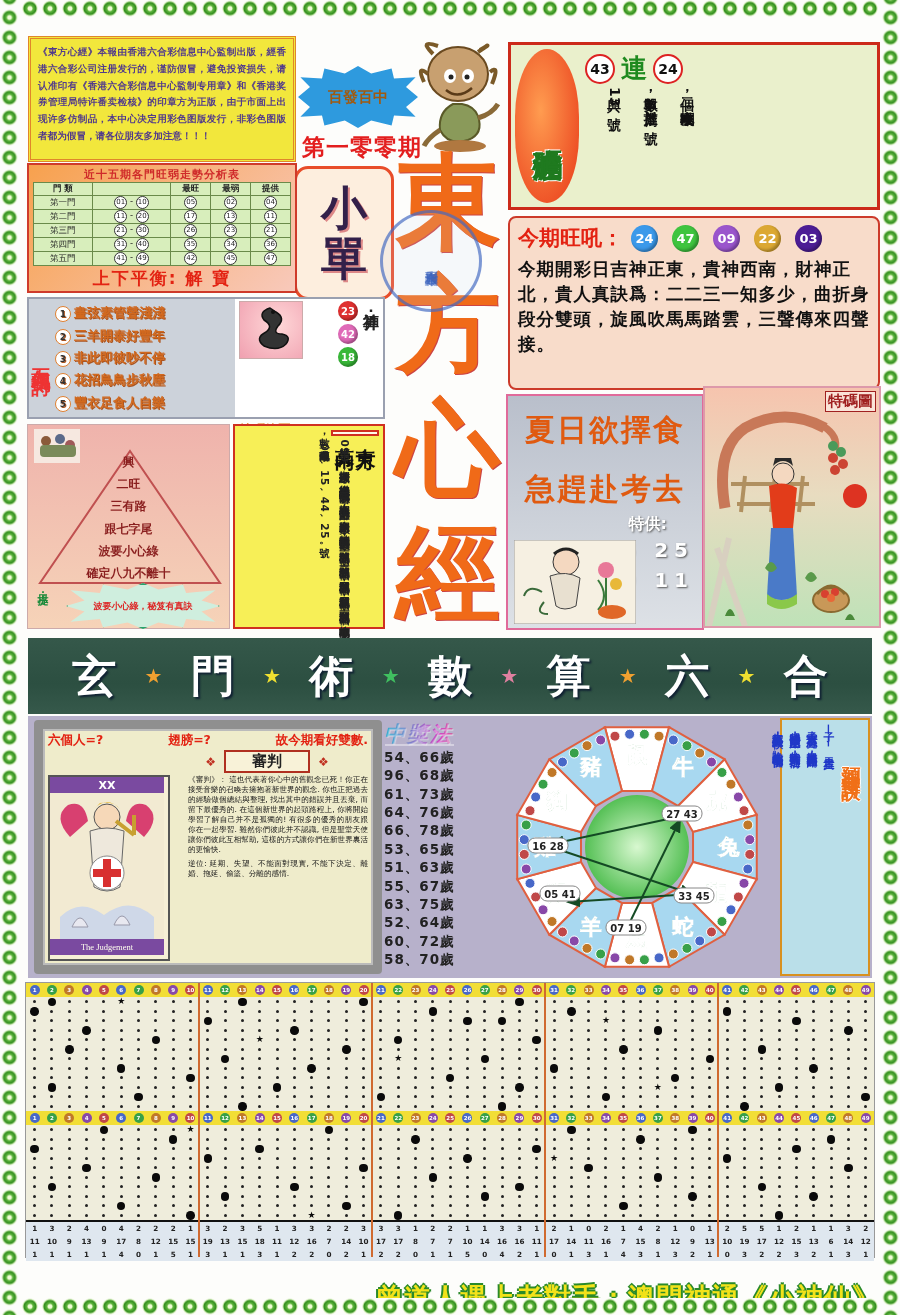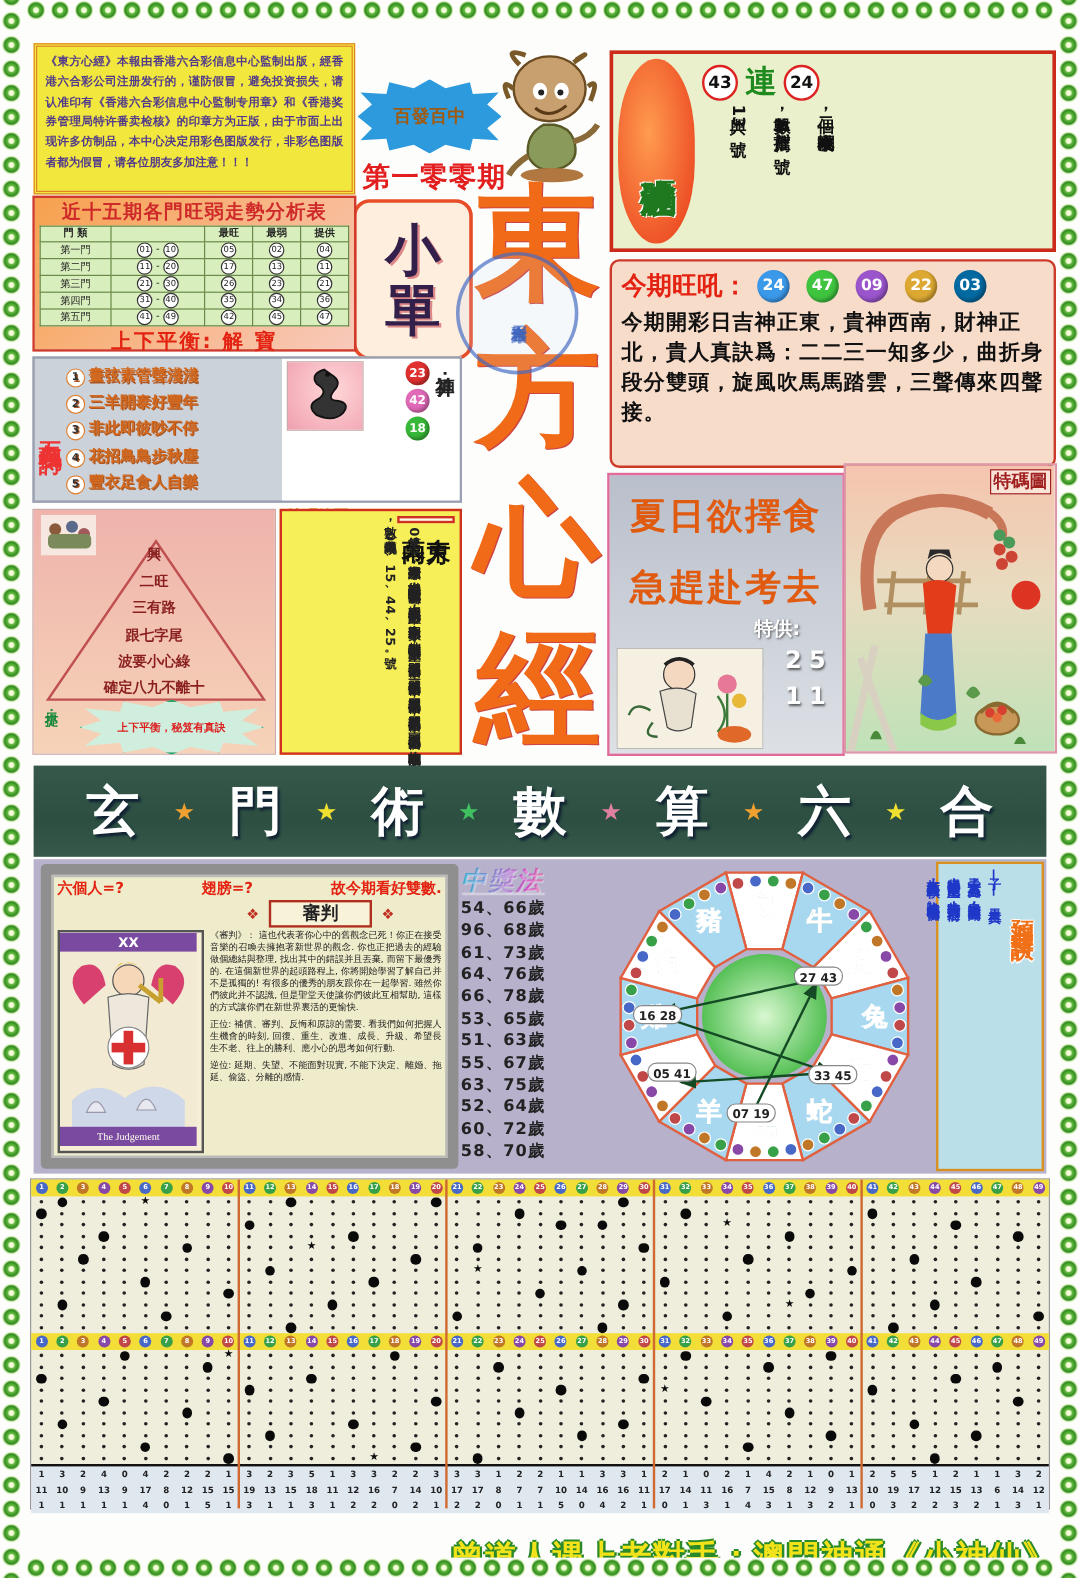--- a/index.html
+++ b/index.html
@@ -21,21 +21,21 @@
     display:flex;flex-direction:column;align-items:center;justify-content:center;gap:2px;}
   .xiaodan span{font-size:46px;font-weight:bold;color:#33204a;text-shadow:2px 2px 0 #d88;line-height:1.05;}
   .main-title{left:388px;top:148px;width:120px;height:478px;display:flex;flex-direction:column;align-items:center;justify-content:space-between;}
   .main-title span{color:#f06a18;font-weight:bold;font-size:104px;line-height:1.04;text-shadow:1px 1px 0 #c44;}
   .stamp{left:380px;top:210px;width:96px;height:96px;border:3px solid rgba(60,100,190,.65);border-radius:50%;
     color:rgba(60,100,190,.6);display:flex;align-items:center;justify-content:center;font-size:13px;font-weight:bold;
     writing-mode:vertical-rl;z-index:5;background:rgba(200,220,250,.15);}
   
   .analysis{left:27px;top:163px;width:270px;height:130px;background:linear-gradient(135deg,#f7a14e,#f8c9bb);
     border:2px solid #cf3a2a;box-sizing:border-box;padding:2px 4px;}
-  .analysis h3{margin:0;font-size:16px;color:#cf2a2a;text-align:center;letter-spacing:1px;}
+  .analysis h3{margin:0;font-size:11px;color:#cf2a2a;text-align:center;letter-spacing:1px;}
   .an-table{width:100%;border-collapse:collapse;background:#d8eebc;font-size:8.5px;}
   .an-table td,.an-table th{border:1px solid #6a8a4a;text-align:center;padding:0;height:12px;color:#222;}
   .circ-num{display:inline-block;width:11px;height:11px;border:1px solid #333;border-radius:50%;font-size:7px;line-height:11px;background:#fff;}
   .must-hit{font-size:17px;color:#e32212;font-weight:bold;text-align:center;letter-spacing:2px;margin-top:1px;}
   
   .poem5{left:27px;top:297px;width:358px;height:122px;background:#ccd2da;border:2px solid #9aa0b0;box-sizing:border-box;display:flex;}
   .poem5-title{writing-mode:vertical-rl;font-size:19px;font-weight:bold;color:#e33;width:26px;display:flex;align-items:center;justify-content:center;letter-spacing:2px;}
   .poem5-lines{width:180px;padding:3px 0;display:flex;flex-direction:column;justify-content:space-around;}
   .poem5-lines div{font-size:13px;font-weight:bold;color:#d2691e;white-space:nowrap;text-shadow:1px 1px 0 #a52;}
   .poem5-lines .n{display:inline-block;width:14px;height:14px;border:1px solid #e08030;border-radius:50%;font-size:9px;line-height:14px;text-align:center;color:#333;background:#fff;margin-right:3px;}
@@ -90,21 +90,21 @@
   .banner{left:28px;top:638px;width:844px;height:76px;background:linear-gradient(180deg,#35584a,#2c4f41 60%,#36594b);display:flex;align-items:center;justify-content:space-around;padding:0 30px;box-sizing:border-box;}
   .banner span.ch{color:#fff;font-size:44px;font-weight:bold;text-shadow:2px 2px 2px #123;}
   .deco-star{font-size:20px;}
   
   .mid{left:28px;top:716px;width:844px;height:262px;background:#b7b1cb;}
   .tarot-frame{position:absolute;left:6px;top:4px;width:348px;height:254px;background:#efeccb;border:9px solid #8f8f8f;box-sizing:border-box;border-radius:4px;box-shadow:inset 0 0 0 2px #bbb;padding:3px 5px;overflow:hidden;}
   .tarot-head{display:flex;justify-content:space-between;color:#e32212;font-weight:bold;font-size:12.5px;}
   .shenpan-bar{display:flex;align-items:center;justify-content:center;gap:8px;margin:1px 0 2px 118px;}
   .shenpan-box{border:2px solid #b03020;padding:0 26px;font-size:15px;font-weight:bold;color:#222;background:#f8f2d8;}
   .diamond{color:#c03020;font-size:12px;}
-  .tarot-body{display:flex;gap:5px;}
+  .tarot-body{display:flex;gap:18px;}
   .tarot-card{width:118px;height:182px;flex:none;background:#f6efd6;border:2px solid #555;position:relative;overflow:hidden;}
   .tarot-text{flex:1;font-size:7.6px;color:#1a1a1a;line-height:1.32;text-align:justify;}
   .tarot-text p{margin:0 0 4px 0;}
   
   .ages{position:absolute;left:356px;top:4px;width:112px;height:254px;overflow:hidden;}
   .ages-title{font-size:21px;font-weight:bold;font-style:italic;letter-spacing:2px;
     background:linear-gradient(90deg,#2ab0d0,#d040c0,#c8d030);-webkit-background-clip:text;background-clip:text;color:transparent;text-shadow:1px 1px 1px rgba(255,255,255,.4);text-decoration:underline;}
   .ages-list div{font-size:13.5px;font-weight:bold;color:#222;line-height:1.36;letter-spacing:1px;}
   
   .wheel-wrap{position:absolute;left:468px;top:2px;width:282px;height:258px;}
@@ -264,21 +264,21 @@
   <div class="tri-lines" id="triLines">
       <div>興</div>
       <div>二旺</div>
       <div>三有路</div>
       <div>跟七字尾</div>
       <div>波要小心綠</div>
       <div>確定八九不離十</div>
     </div>
   <div class="tip-label">提示：</div>
   <div class="tip-burst">
-      <span>上下平衡，秘笈有真訣</span>
+      <span>波要小心綠，秘笈有真訣</span>
     </div>
 </div>
 
 <div class="abs neimu">
   <div class="neimu-flow">
     <span class="neimu-title">東方<br>內幕</span><span>第099期攪珠顯示，從上期攪珠結果各門的表現我們可以睇出，今期小門號碼的比例占上，今期開出小數，特別號碼中在二門雙數，一門號碼開出一個，二門號碼開出一個，三門號碼開出二個，四門號碼開出二個，五門號碼開出一個，故本欄吼開雙數，內幕爆吼02、15、44、25號。</span>
   </div>
 </div>
 
 <div class="abs lianma">
@@ -298,21 +298,21 @@
 </div>
 
 <div class="abs wanghou">
   <div class="wh-head">
     <span class="wh-title">今期旺吼：</span>
     <span class="wh-balls" id="whBalls">
         <span class="ball" style="background:#3b99ea">24</span>
         <span class="ball" style="background:#3fc43f">47</span>
         <span class="ball" style="background:#9a55cc">09</span>
         <span class="ball" style="background:#dca832">22</span>
-        <span class="ball" style="background:#0369a1">03</span>
+        <span class="ball" style="background:#4c1d95">03</span>
       </span>
   </div>
   <div class="wh-body">今期開彩日吉神正東，貴神西南，財神正北，貴人真訣爲：二二三一知多少，曲折身段分雙頭，旋風吹馬馬踏雲，三聲傳來四聲接。</div>
 </div>
 
 <div class="abs summer">
   <div class="l1">夏日欲擇食</div>
   <div class="l2">急趕赴考去</div>
   <div class="tegong">
     <div class="t">特供:</div>
@@ -417,21 +417,20 @@
               <rect x="43" y="92" width="28" height="8" fill="#d83030"></rect>
             </g>
           <path d="M10 140 Q30 120 54 138 Q80 118 104 140 L104 178 L10 178 Z" fill="#cfd8e8"></path>
           <path d="M22 150 q8 -18 16 0 z M64 148 q8 -18 16 0 z" fill="#e8e8f0" stroke="#99a"></path>
           <rect x="0" y="162" width="114" height="16" fill="#7a4aa0"></rect>
           <text x="57" y="173" text-anchor="middle" font-size="8.5" fill="#ffe" font-family="serif">The Judgement</text>
         </svg>
       </div>
       <div class="tarot-text">
         <p>《審判》： 這也代表著你心中的舊觀念已死！你正在接受音樂的召喚去擁抱著新世界的觀念. 你也正把過去的經驗做個總結與整理, 找出其中的錯誤并且丟棄, 而留下最優秀的. 在這個新世界的起頭路程上, 你將開始學習了解自己并不是孤獨的! 有很多的優秀的朋友跟你在一起學習. 雖然你們彼此并不認識, 但是聖堂天使讓你們彼此互相幫助, 這樣的方式讓你們在新世界裏活的更愉快.</p>
-        <p>正位: 補償、審判、反悔和原諒的需要. 看我們如何把握人生機會的時刻, 回復、重生、改進、成長、升級、希望長生不老、往上的勝利、應小心的思考如何行動.</p>
         <p>逆位: 延期、失望、不能面對現實, 不能下決定、離婚、拖延、偷盜、分離的感情.</p>
       </div>
     </div>
   </div>
 
   <div class="ages">
     <div class="ages-title">中獎法</div>
     <div class="ages-list" id="agesList">
         <div>54、66歲</div>
         <div>96、68歲</div>

